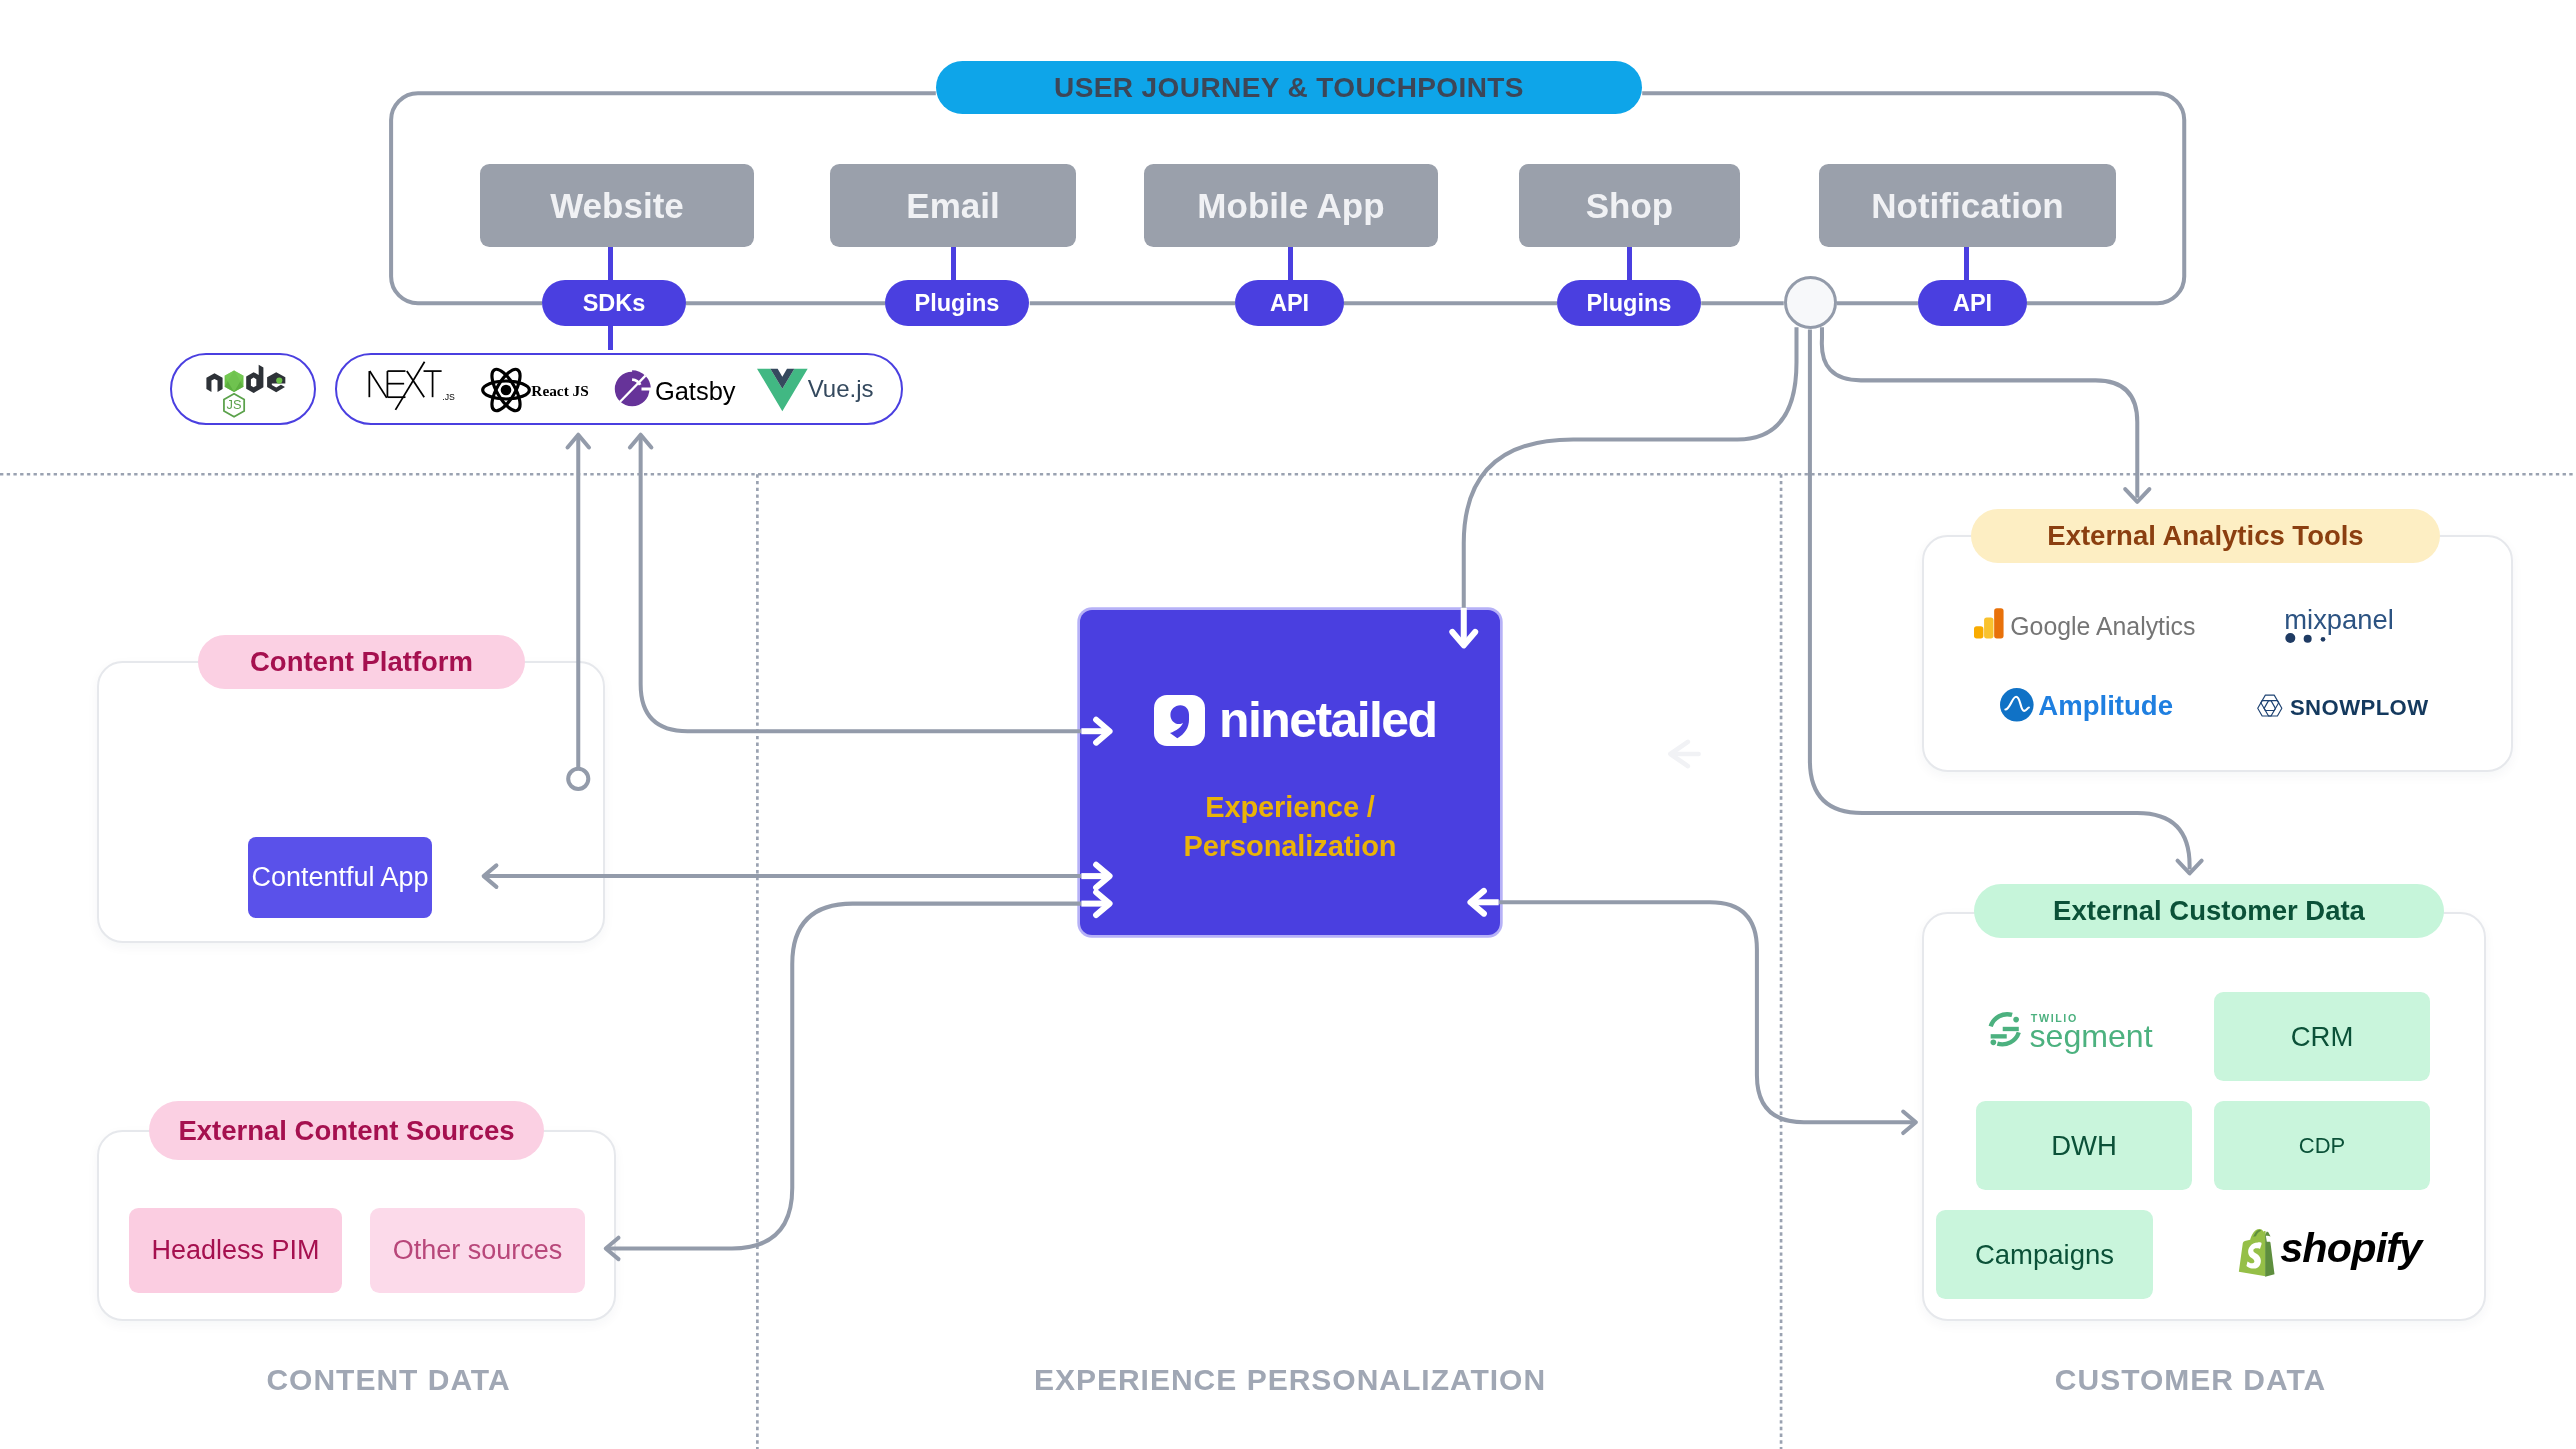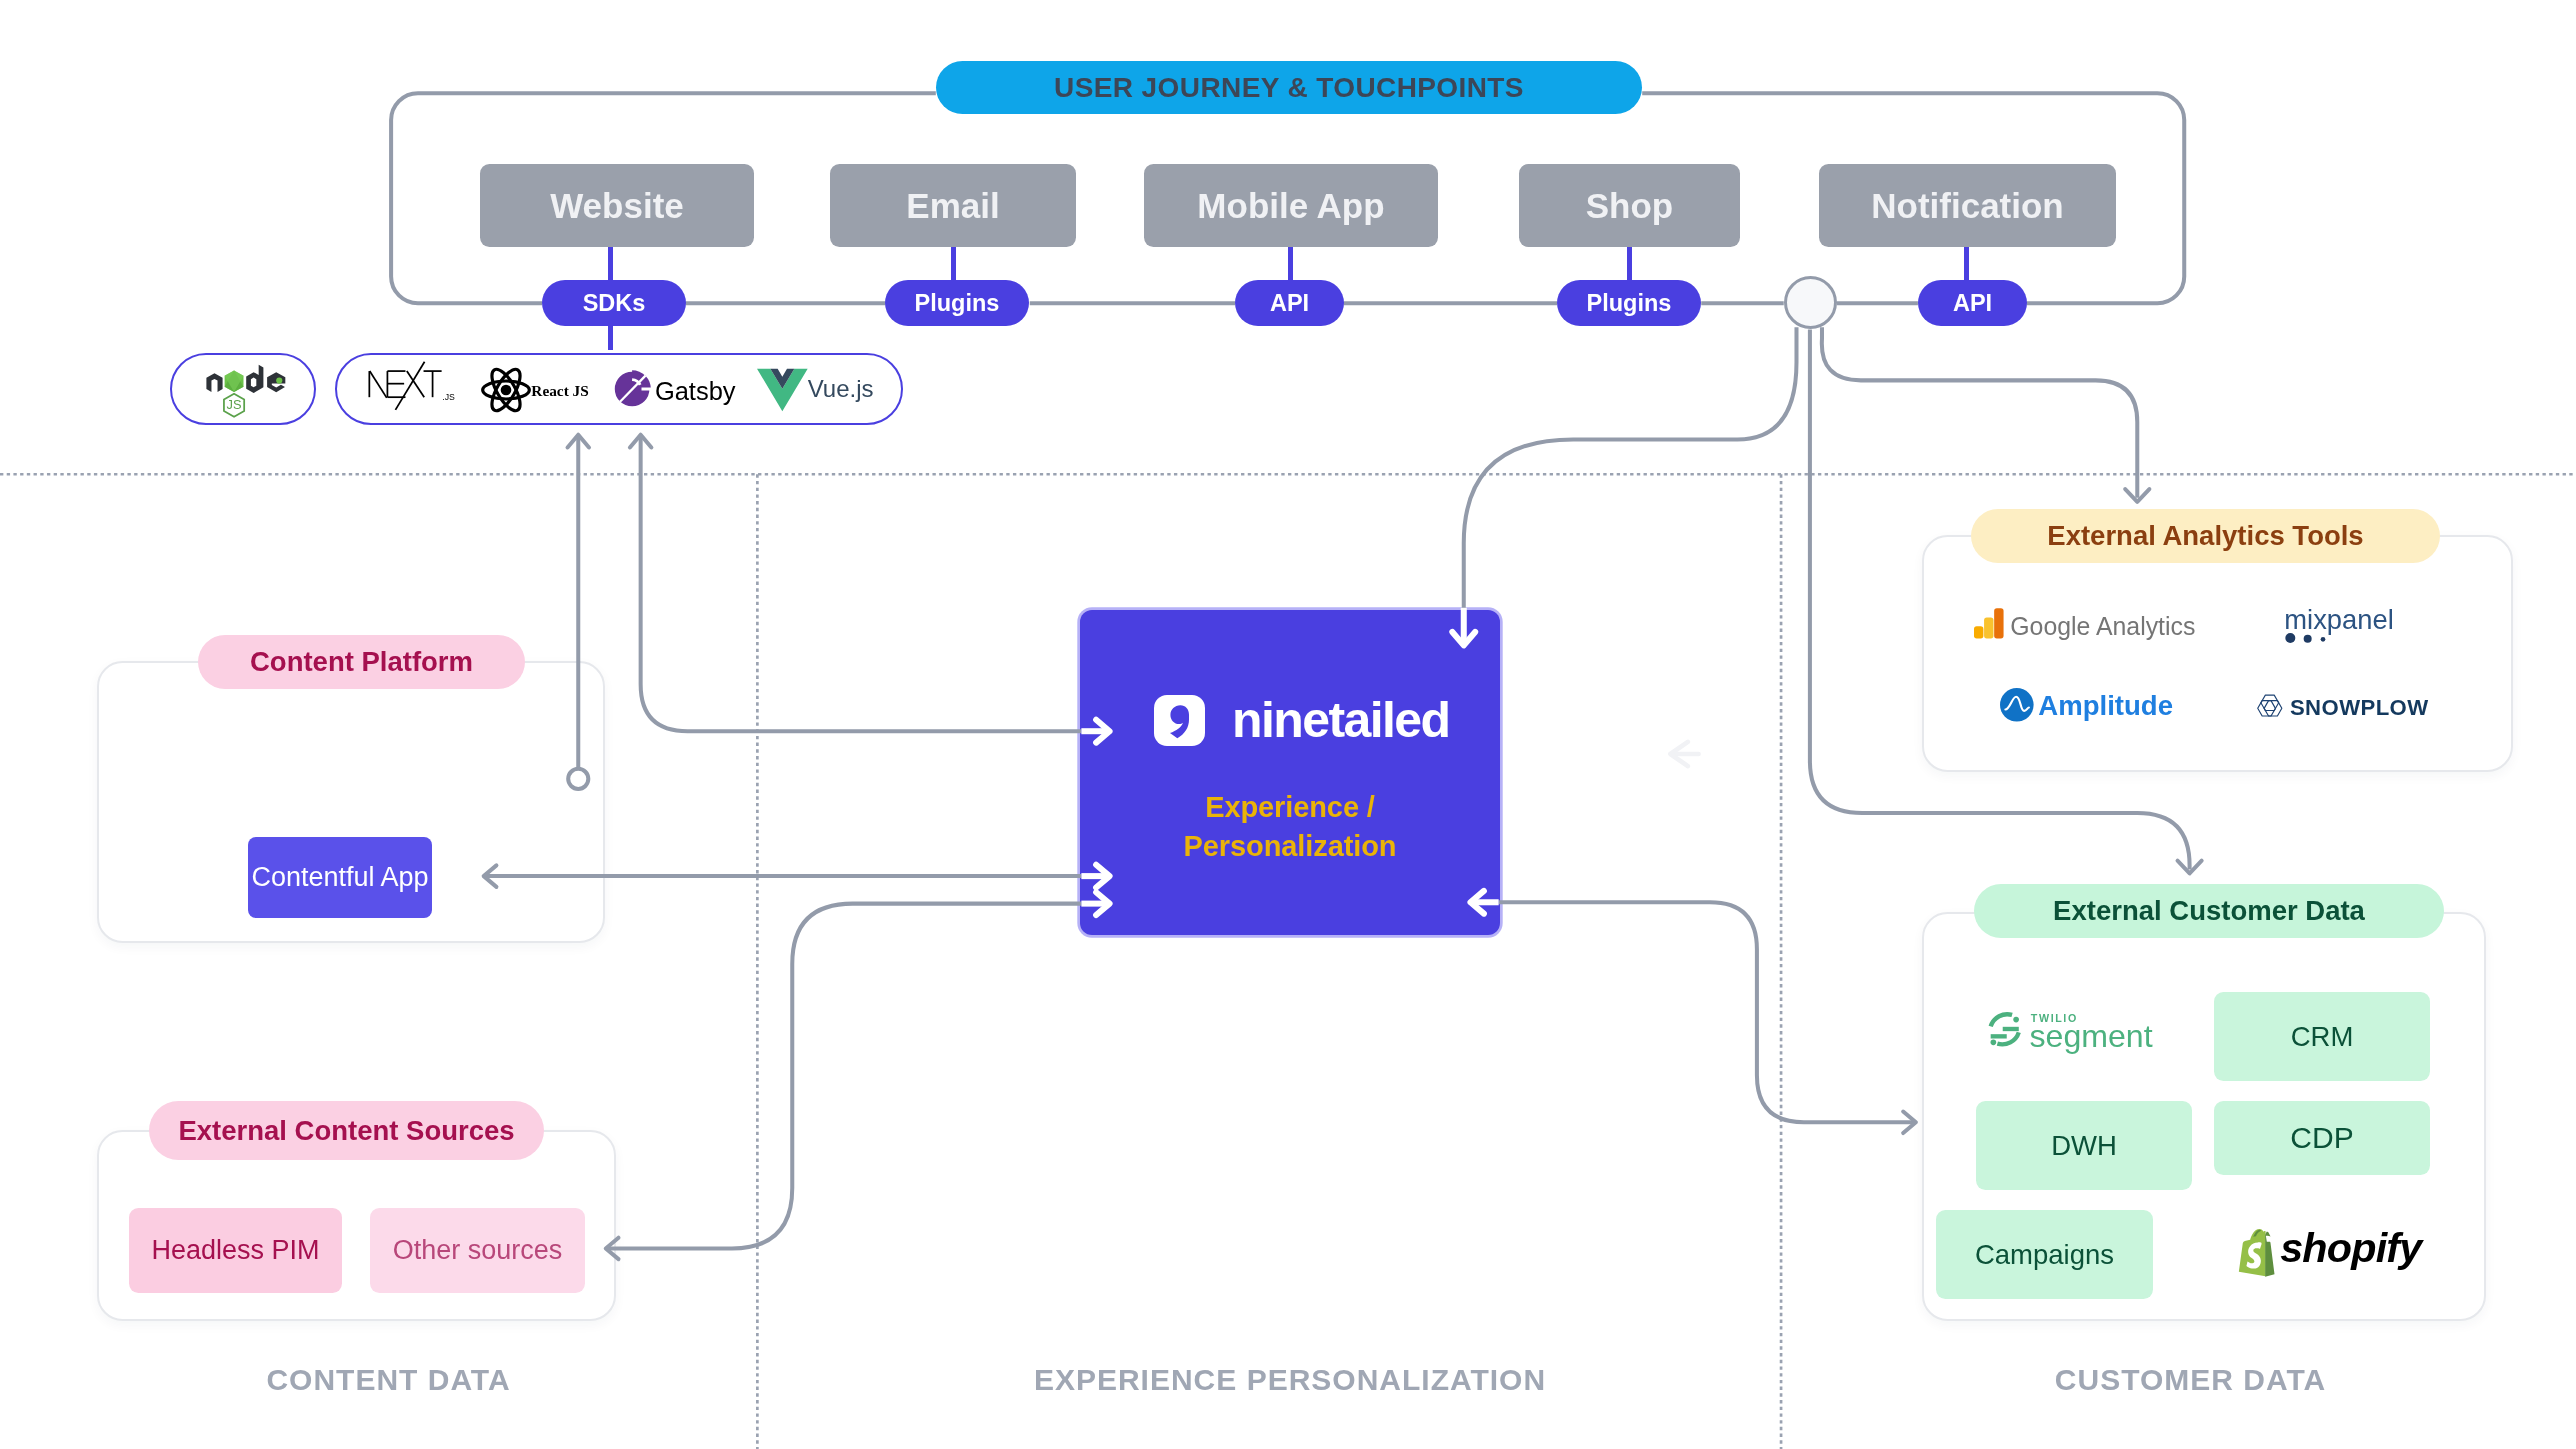--- a/index.html
+++ b/index.html
@@ -82,35 +82,35 @@
 
   
   .chip{position:absolute;display:flex;align-items:center;justify-content:center;border-radius:9.4px;}
   .pink-chip  {background:#fbcde1;color:#a5104f;}
   .pink-chip-2{background:#fcdaea;color:#b8477a;}
   .green-chip {background:#c9f5dc;color:#0b5138;}
   #chipPIM  {left:129px; top:1208px;width:213px;height:85px;font-size:27px;}
   #chipOther{left:370px; top:1208px;width:215px;height:85px;font-size:27px;}
   #chipCRM  {left:2214px;top:992px;width:216px;height:89px;font-size:27.5px;}
   #chipDWH  {left:1976px;top:1101px;width:216px;height:89px;font-size:27.5px;}
-  #chipCDP  {left:2214px;top:1101px;width:216px;height:74px;font-size:30px;}
+  #chipCDP  {left:2214px;top:1101px;width:216px;height:89px;font-size:22px;}
   #chipCAM  {left:1912px;top:1210px;width:217px;height:89px;font-size:27.5px;margin-left:24px;}
 
   
   #gaLogo {left:1974px;top:608px;}
   #mpLogo {left:2284px;top:606px;}
   #ampLogo{left:2000px;top:688px;}
   #spLogo {left:2255px;top:691px;}
   #segLogo{left:1988px;top:1012px;}
   #shopLogo{left:2233px;top:1221px;}
 
   
   #coreBox{position:absolute;left:1080px;top:610px;width:420px;height:325px;
     background:#4a3fe0;border-radius:12px;box-shadow:0 0 0 2.7px rgba(110,100,240,.5);}
-  #coreLogoRow{position:absolute;left:74px;top:85px;display:flex;align-items:center;gap:27px;}
+  #coreLogoRow{position:absolute;left:74px;top:85px;display:flex;align-items:center;gap:14px;}
   #ntMark{display:block;width:51px;height:51px;}
   #ntWord{color:#fff;font-size:50px;font-weight:bold;letter-spacing:-1.6px;line-height:51px;}
   #coreSub{position:absolute;left:0;right:0;top:178px;color:#eab308;font-size:29px;
     font-weight:bold;text-align:center;line-height:1.36;letter-spacing:-0.1px;}
 
   
   .zone{position:absolute;color:#a0a7b4;font-size:30px;font-weight:bold;letter-spacing:1px;
     text-align:center;}
   #zone0{left:10px; top:1363px;width:757px;}
   #zone1{left:778px;top:1363px;width:1024px;}

